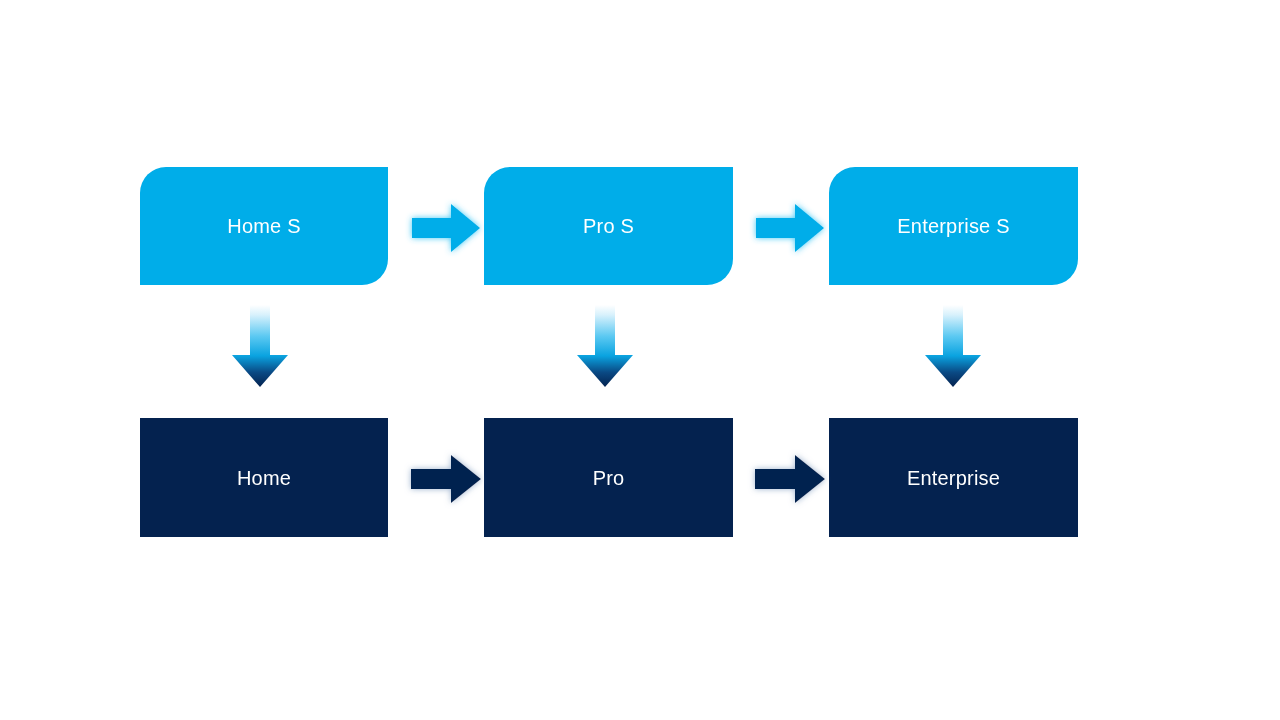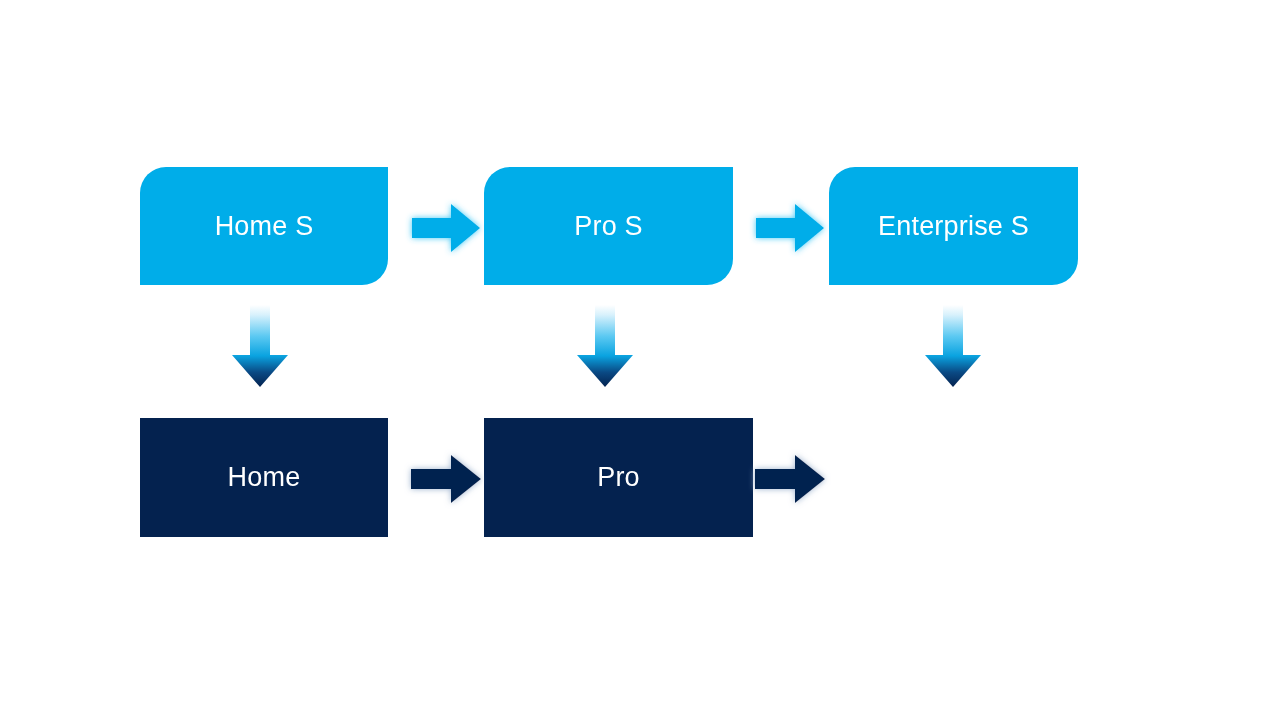--- a/index.html
+++ b/index.html
@@ -22,21 +22,21 @@
   
   .node-box {
     position: absolute;
     display: flex;
     align-items: center;
     justify-content: center;
     box-sizing: border-box;
   }
   .node-label {
     color: #ffffff;
-    font-size: 27px;
+    font-size: 20px;
     font-weight: 400;
     letter-spacing: 0.2px;
     line-height: 1;
     white-space: nowrap;
   }
 
   
   .node-box.service {
     background: #00ade9;
     border-radius: 26px 0 26px 0;
@@ -79,24 +79,27 @@
   </div>
 
   <div class="node-box product" style="left:140px; top:418px; width:248px; height:119px;">
     <span class="node-label">Home</span>
   </div>
 
   <div class="node-box service" style="left:829px; top:167px; width:249px; height:118px;">
     <span class="node-label">Enterprise S</span>
   </div>
 
-  <div class="node-box product" style="left:484px; top:418px; width:269px; height:119px;">
+  <div class="node-box product" style="left:484px; top:418px; width:249px; height:119px;">
     <span class="node-label">Pro</span>
   </div>
 
+  <div class="node-box product" style="left:829px; top:418px; width:249px; height:119px;">
+    <span class="node-label">Enterprise</span>
+  </div>
 
   <div class="h-arrow" style="left:408px; top:200px;">
     <svg width="76" height="56" viewBox="0 0 76 56">
       <defs>
         <filter id="glowCyanA" x="-60%" y="-60%" width="220%" height="220%">
           <feDropShadow dx="0" dy="0" stdDeviation="3.2" flood-color="#39c6f5" flood-opacity="0.95"></feDropShadow>
         </filter>
       </defs>
       <path d="M 4 18 L 43 18 L 43 4 L 72 28 L 43 52 L 43 38 L 4 38 Z" fill="#00ade9" filter="url(#glowCyanA)"></path>
     </svg>

